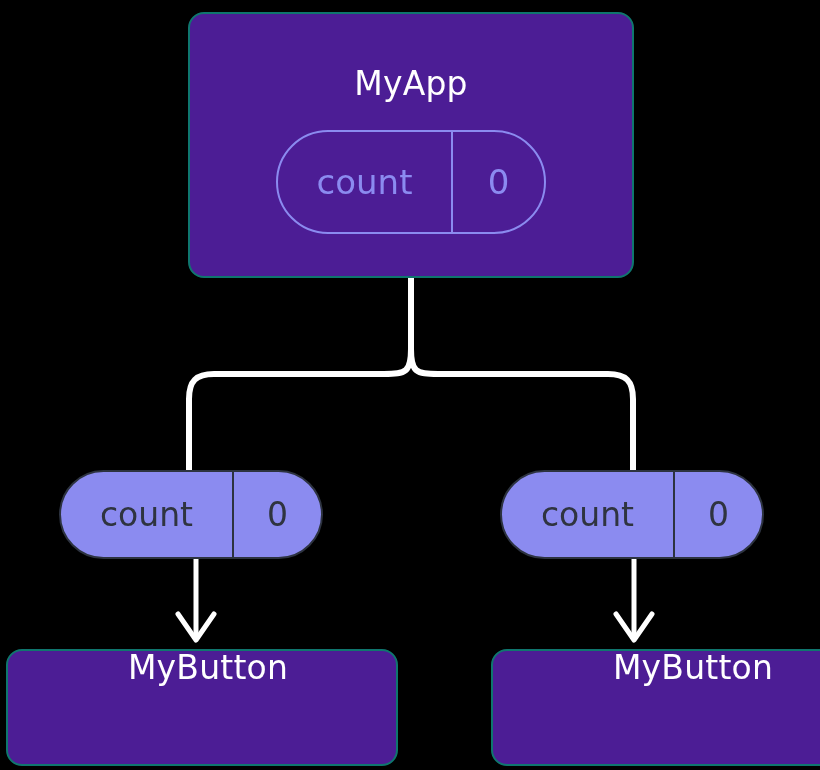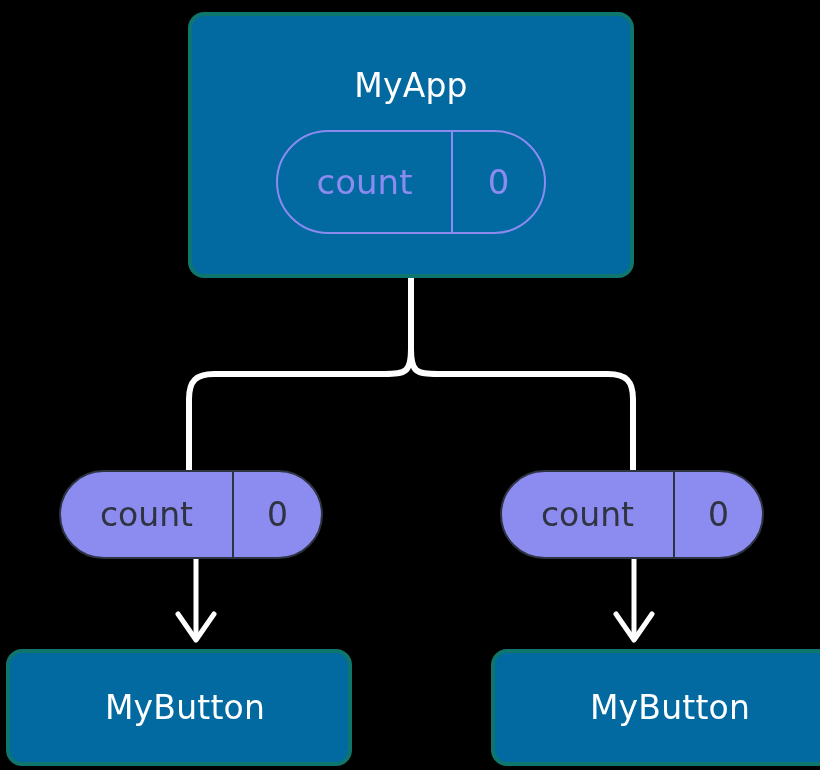--- a/index.html
+++ b/index.html
@@ -29,22 +29,22 @@
     left: 0; top: 0;
     width: 820px;
     height: 770px;
     pointer-events: none;
   }
 
   
   .node-box {
     position: absolute;
     box-sizing: border-box;
-    background: #0369a1;
-    border: 4px solid #0f766e;
+    background: #4c1d95;
+    border: 2px solid #0f766e;
     border-radius: 16px;
     display: flex;
     flex-direction: column;
     align-items: center;
   }
 
   .node-title {
     color: #ffffff;
     font-size: 33px;
     font-weight: 400;
@@ -60,23 +60,23 @@
     width: 446px;
     height: 266px;
     justify-content: flex-start;
   }
   #app-box .node-title {
     margin-top: 53px;
   }
 
   
   .button-box {
-    width: 346px;
+    width: 392px;
     height: 117px;
-    justify-content: center;
+    justify-content: flex-start;
     padding-left: 12px;
   }
   #button-box-left  { left: 6px;   top: 649px; }
   #button-box-right { left: 491px; top: 649px; }
   .button-box .node-title { font-size: 33px; }
 
   
   .pill {
     position: absolute;
     box-sizing: border-box;

